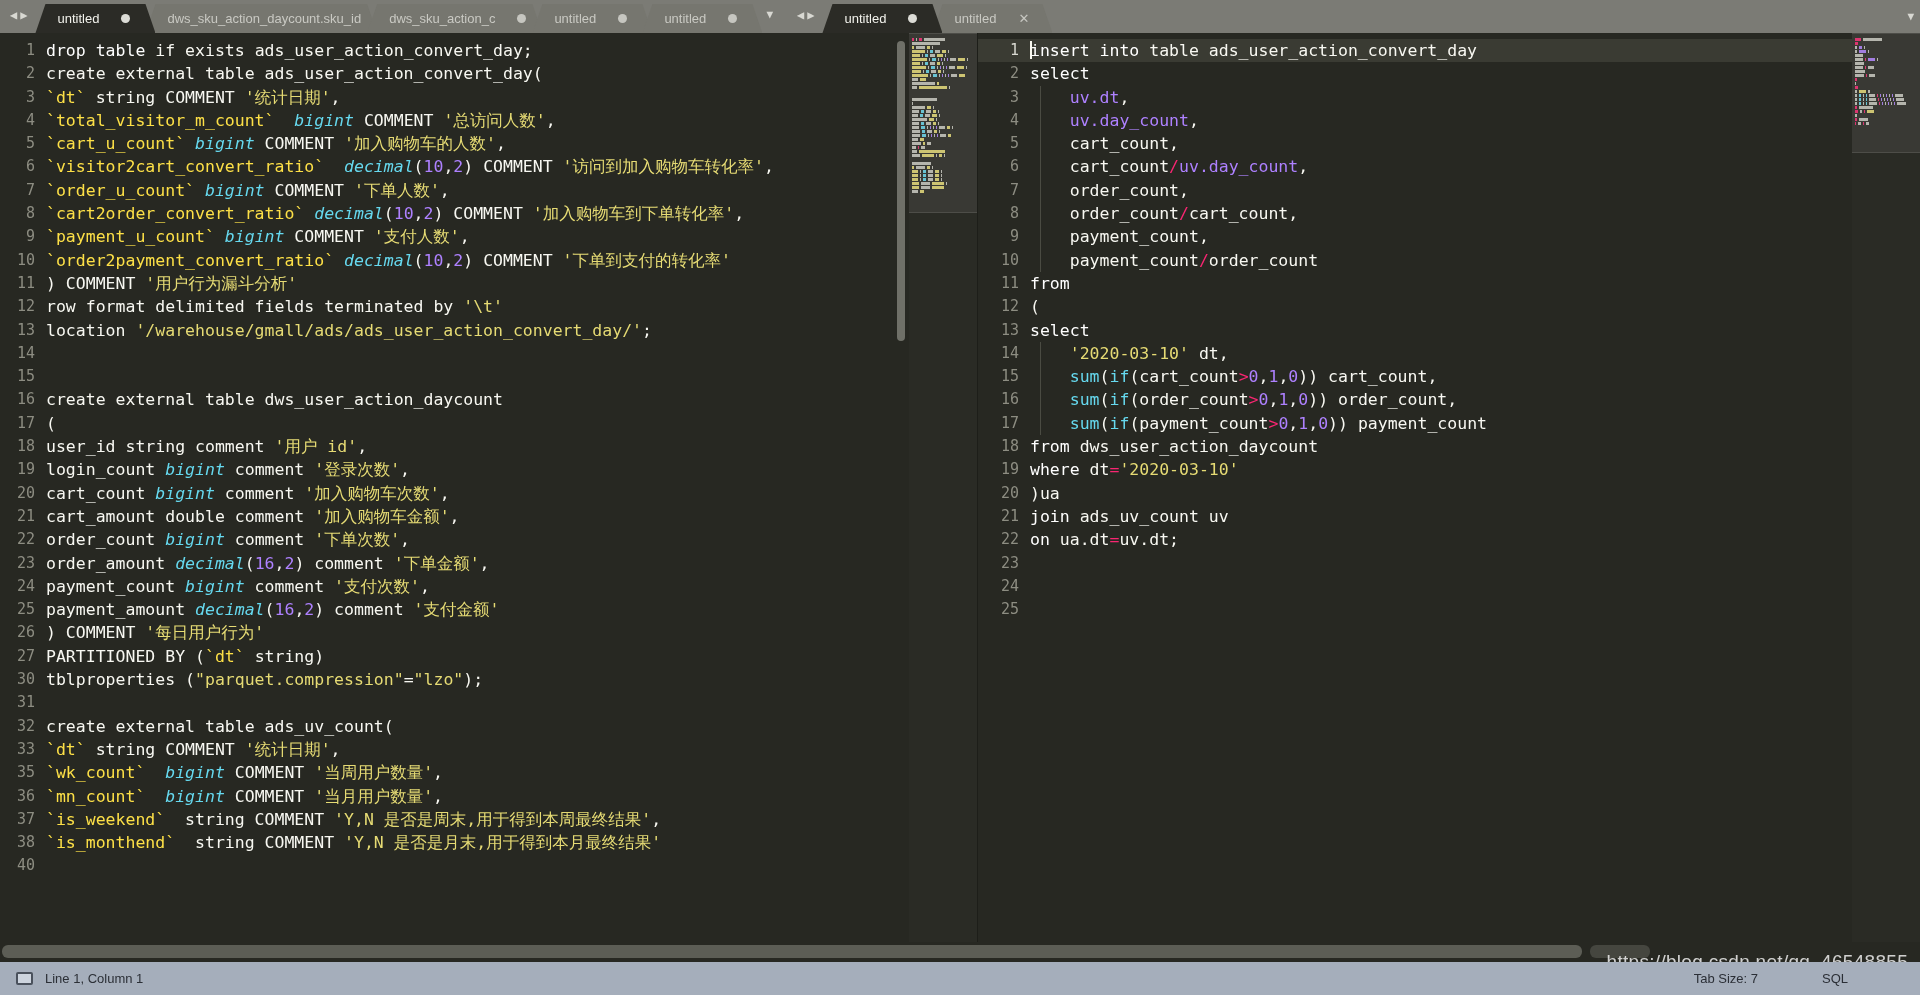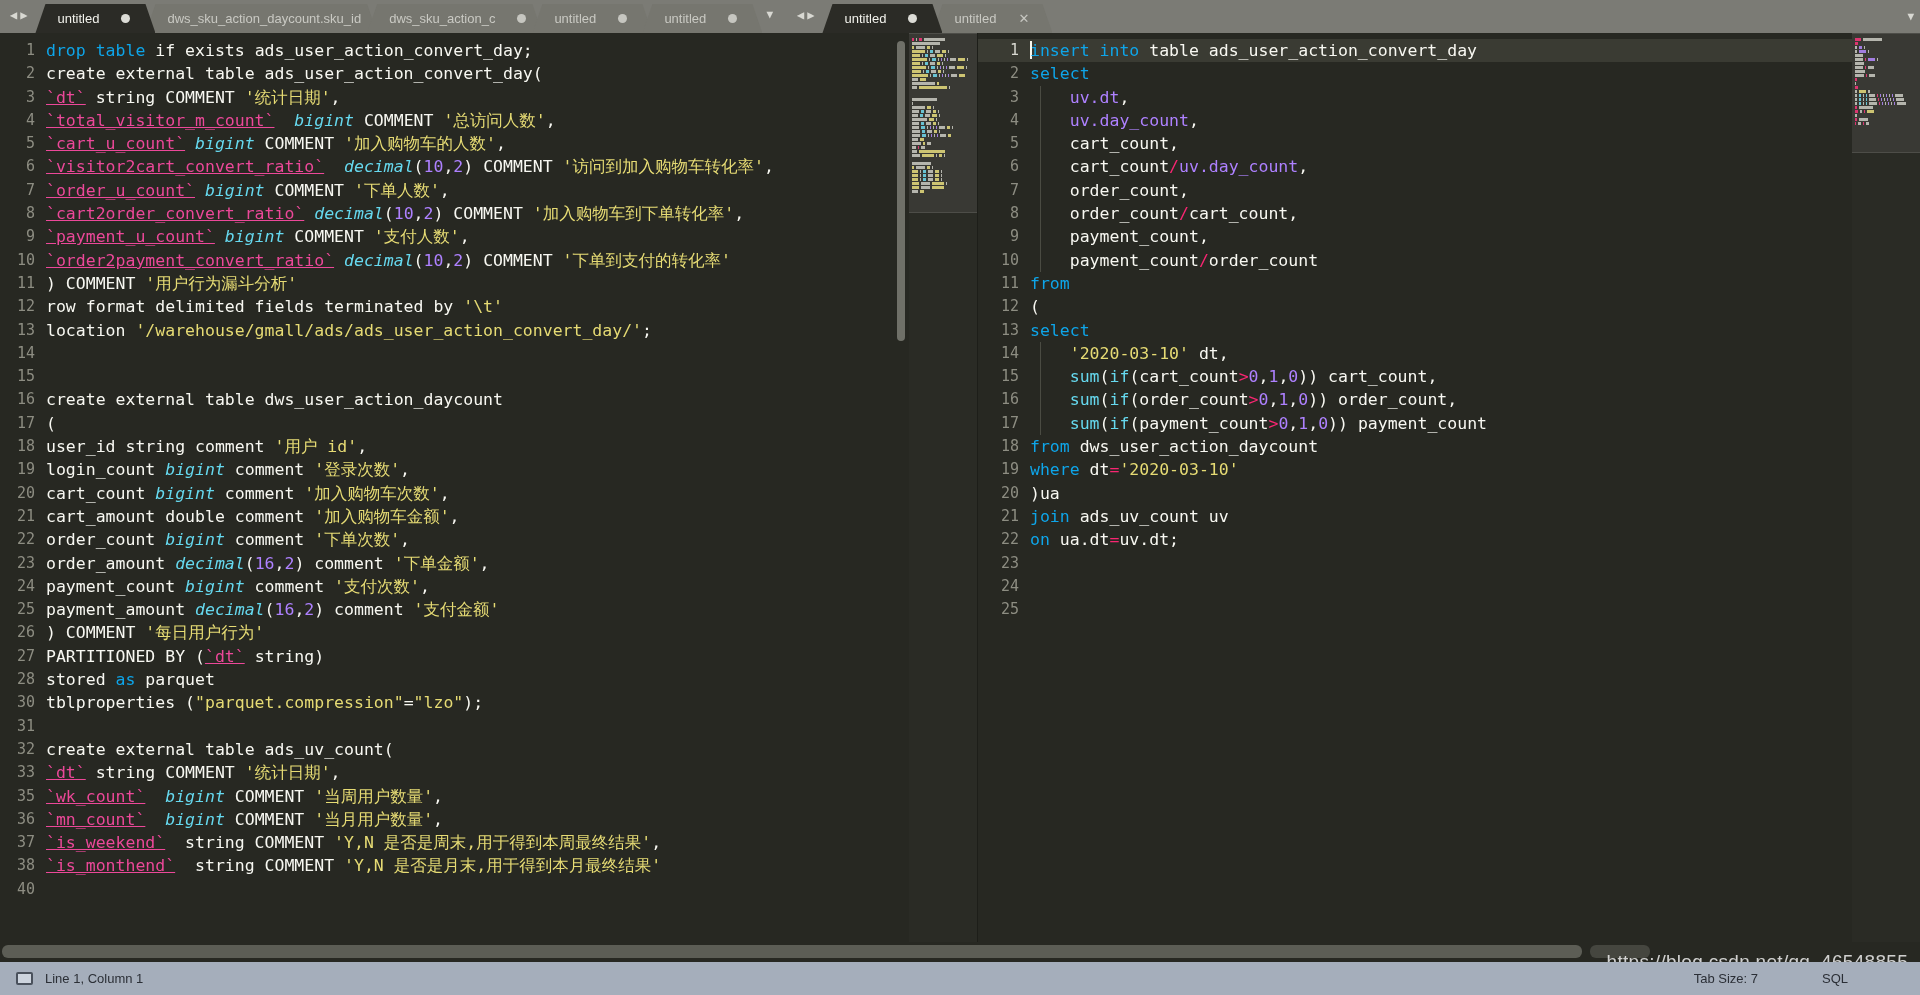--- a/index.html
+++ b/index.html
@@ -84,24 +84,24 @@
   
   .ig { position: absolute; top: 0; bottom: 0; width: 1px; background: #4a4b42; }
 
   
   .caret {
     display: inline-block; width: 2px; height: 18px; background: #f8f8f0;
     vertical-align: -3px; margin-right: -2px;
   }
 
   
-  .kw  { color: #0ea5e9; }          
+  .kw  { color: #ffffff; }          
   .typ { color: #66d9ef; font-style: italic; }  
   .fn  { color: #66d9ef; }          
-  .id  { color: #ec4899; text-decoration: underline; }          
+  .id  { color: #fde047; }          
   .str { color: #e6db74; }
   .num { color: #ae81ff; }
   .op  { color: #f92672; }
   .var { color: #ae81ff; }
   .pl  { color: #f8f8f2; }
 
   
   .minimap {
     position: absolute; top: 0; right: 0; bottom: 0; width: 68px;
     background: #2a2b25; overflow: hidden;
@@ -229,21 +229,20 @@
           <div class="ln"><div class="gut">18</div><div class="txt"><span class="pl">user_id string comment </span><span class="str">'用户 id'</span><span class="pl">,</span></div></div>
           <div class="ln"><div class="gut">19</div><div class="txt"><span class="pl">login_count </span><span class="typ">bigint</span><span class="pl"> comment </span><span class="str">'登录次数'</span><span class="pl">,</span></div></div>
           <div class="ln"><div class="gut">20</div><div class="txt"><span class="pl">cart_count </span><span class="typ">bigint</span><span class="pl"> comment </span><span class="str">'加入购物车次数'</span><span class="pl">,</span></div></div>
           <div class="ln"><div class="gut">21</div><div class="txt"><span class="pl">cart_amount double comment </span><span class="str">'加入购物车金额'</span><span class="pl">,</span></div></div>
           <div class="ln"><div class="gut">22</div><div class="txt"><span class="pl">order_count </span><span class="typ">bigint</span><span class="pl"> comment </span><span class="str">'下单次数'</span><span class="pl">,</span></div></div>
           <div class="ln"><div class="gut">23</div><div class="txt"><span class="pl">order_amount </span><span class="typ">decimal</span><span class="pl">(</span><span class="num">16</span><span class="pl">,</span><span class="num">2</span><span class="pl">) comment </span><span class="str">'下单金额'</span><span class="pl">,</span></div></div>
           <div class="ln"><div class="gut">24</div><div class="txt"><span class="pl">payment_count </span><span class="typ">bigint</span><span class="pl"> comment </span><span class="str">'支付次数'</span><span class="pl">,</span></div></div>
           <div class="ln"><div class="gut">25</div><div class="txt"><span class="pl">payment_amount </span><span class="typ">decimal</span><span class="pl">(</span><span class="num">16</span><span class="pl">,</span><span class="num">2</span><span class="pl">) comment </span><span class="str">'支付金额'</span></div></div>
           <div class="ln"><div class="gut">26</div><div class="txt"><span class="pl">) COMMENT </span><span class="str">'每日用户行为'</span></div></div>
           <div class="ln"><div class="gut">27</div><div class="txt"><span class="pl">PARTITIONED BY (</span><span class="id">`dt`</span><span class="pl"> string)</span></div></div>
-          <div class="ln"><div class="gut">28</div><div class="txt"><span class="pl">stored </span><span class="kw">as</span><span class="pl"> parquet</span></div></div>
           <div class="ln"><div class="gut">30</div><div class="txt"><span class="pl">tblproperties (</span><span class="str">"parquet.compression"</span><span class="pl">=</span><span class="str">"lzo"</span><span class="pl">);</span></div></div>
           <div class="ln"><div class="gut">31</div><div class="txt"></div></div>
           <div class="ln"><div class="gut">32</div><div class="txt"><span class="pl">create external table ads_uv_count(</span></div></div>
           <div class="ln"><div class="gut">33</div><div class="txt"><span class="id">`dt`</span><span class="pl"> string COMMENT </span><span class="str">'统计日期'</span><span class="pl">,</span></div></div>
           <div class="ln"><div class="gut">35</div><div class="txt"><span class="id">`wk_count`</span><span class="pl">  </span><span class="typ">bigint</span><span class="pl"> COMMENT </span><span class="str">'当周用户数量'</span><span class="pl">,</span></div></div>
           <div class="ln"><div class="gut">36</div><div class="txt"><span class="id">`mn_count`</span><span class="pl">  </span><span class="typ">bigint</span><span class="pl"> COMMENT </span><span class="str">'当月用户数量'</span><span class="pl">,</span></div></div>
           <div class="ln"><div class="gut">37</div><div class="txt"><span class="id">`is_weekend`</span><span class="pl">  string COMMENT </span><span class="str">'Y,N 是否是周末,用于得到本周最终结果'</span><span class="pl">,</span></div></div>
           <div class="ln"><div class="gut">38</div><div class="txt"><span class="id">`is_monthend`</span><span class="pl">  string COMMENT </span><span class="str">'Y,N 是否是月末,用于得到本月最终结果'</span></div></div>
           <div class="ln"><div class="gut">40</div><div class="txt"></div></div>
         </div>

